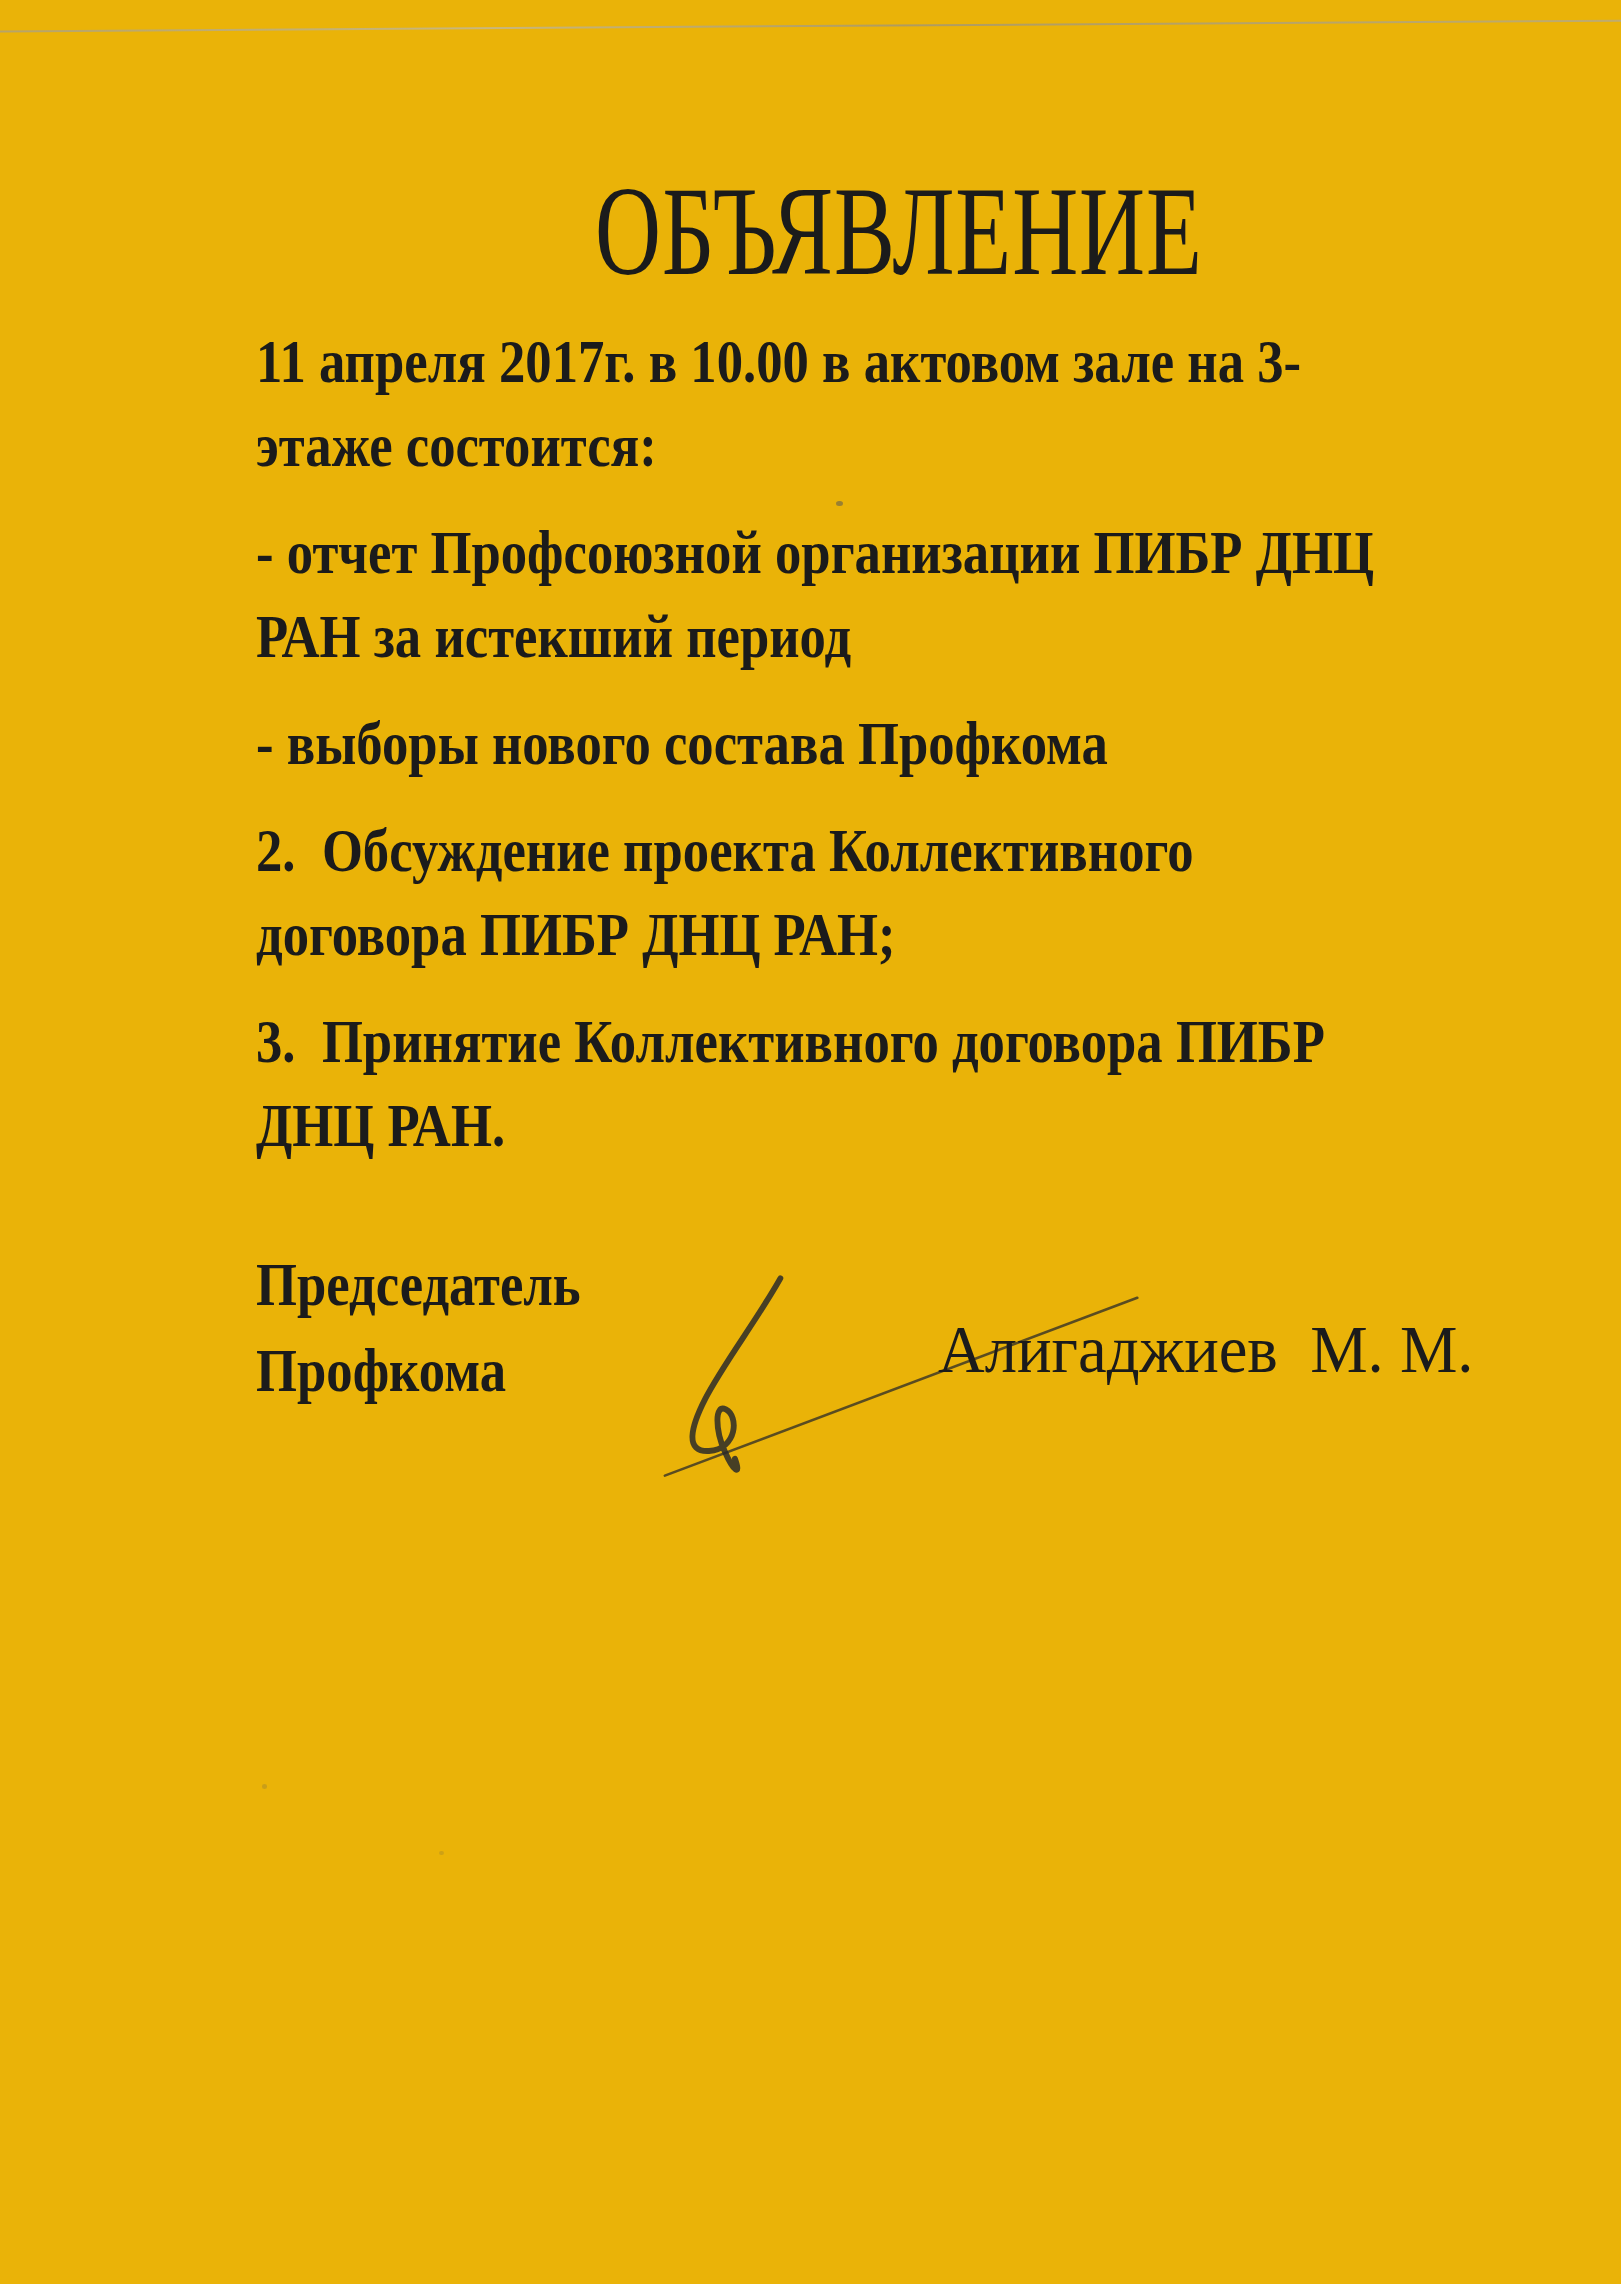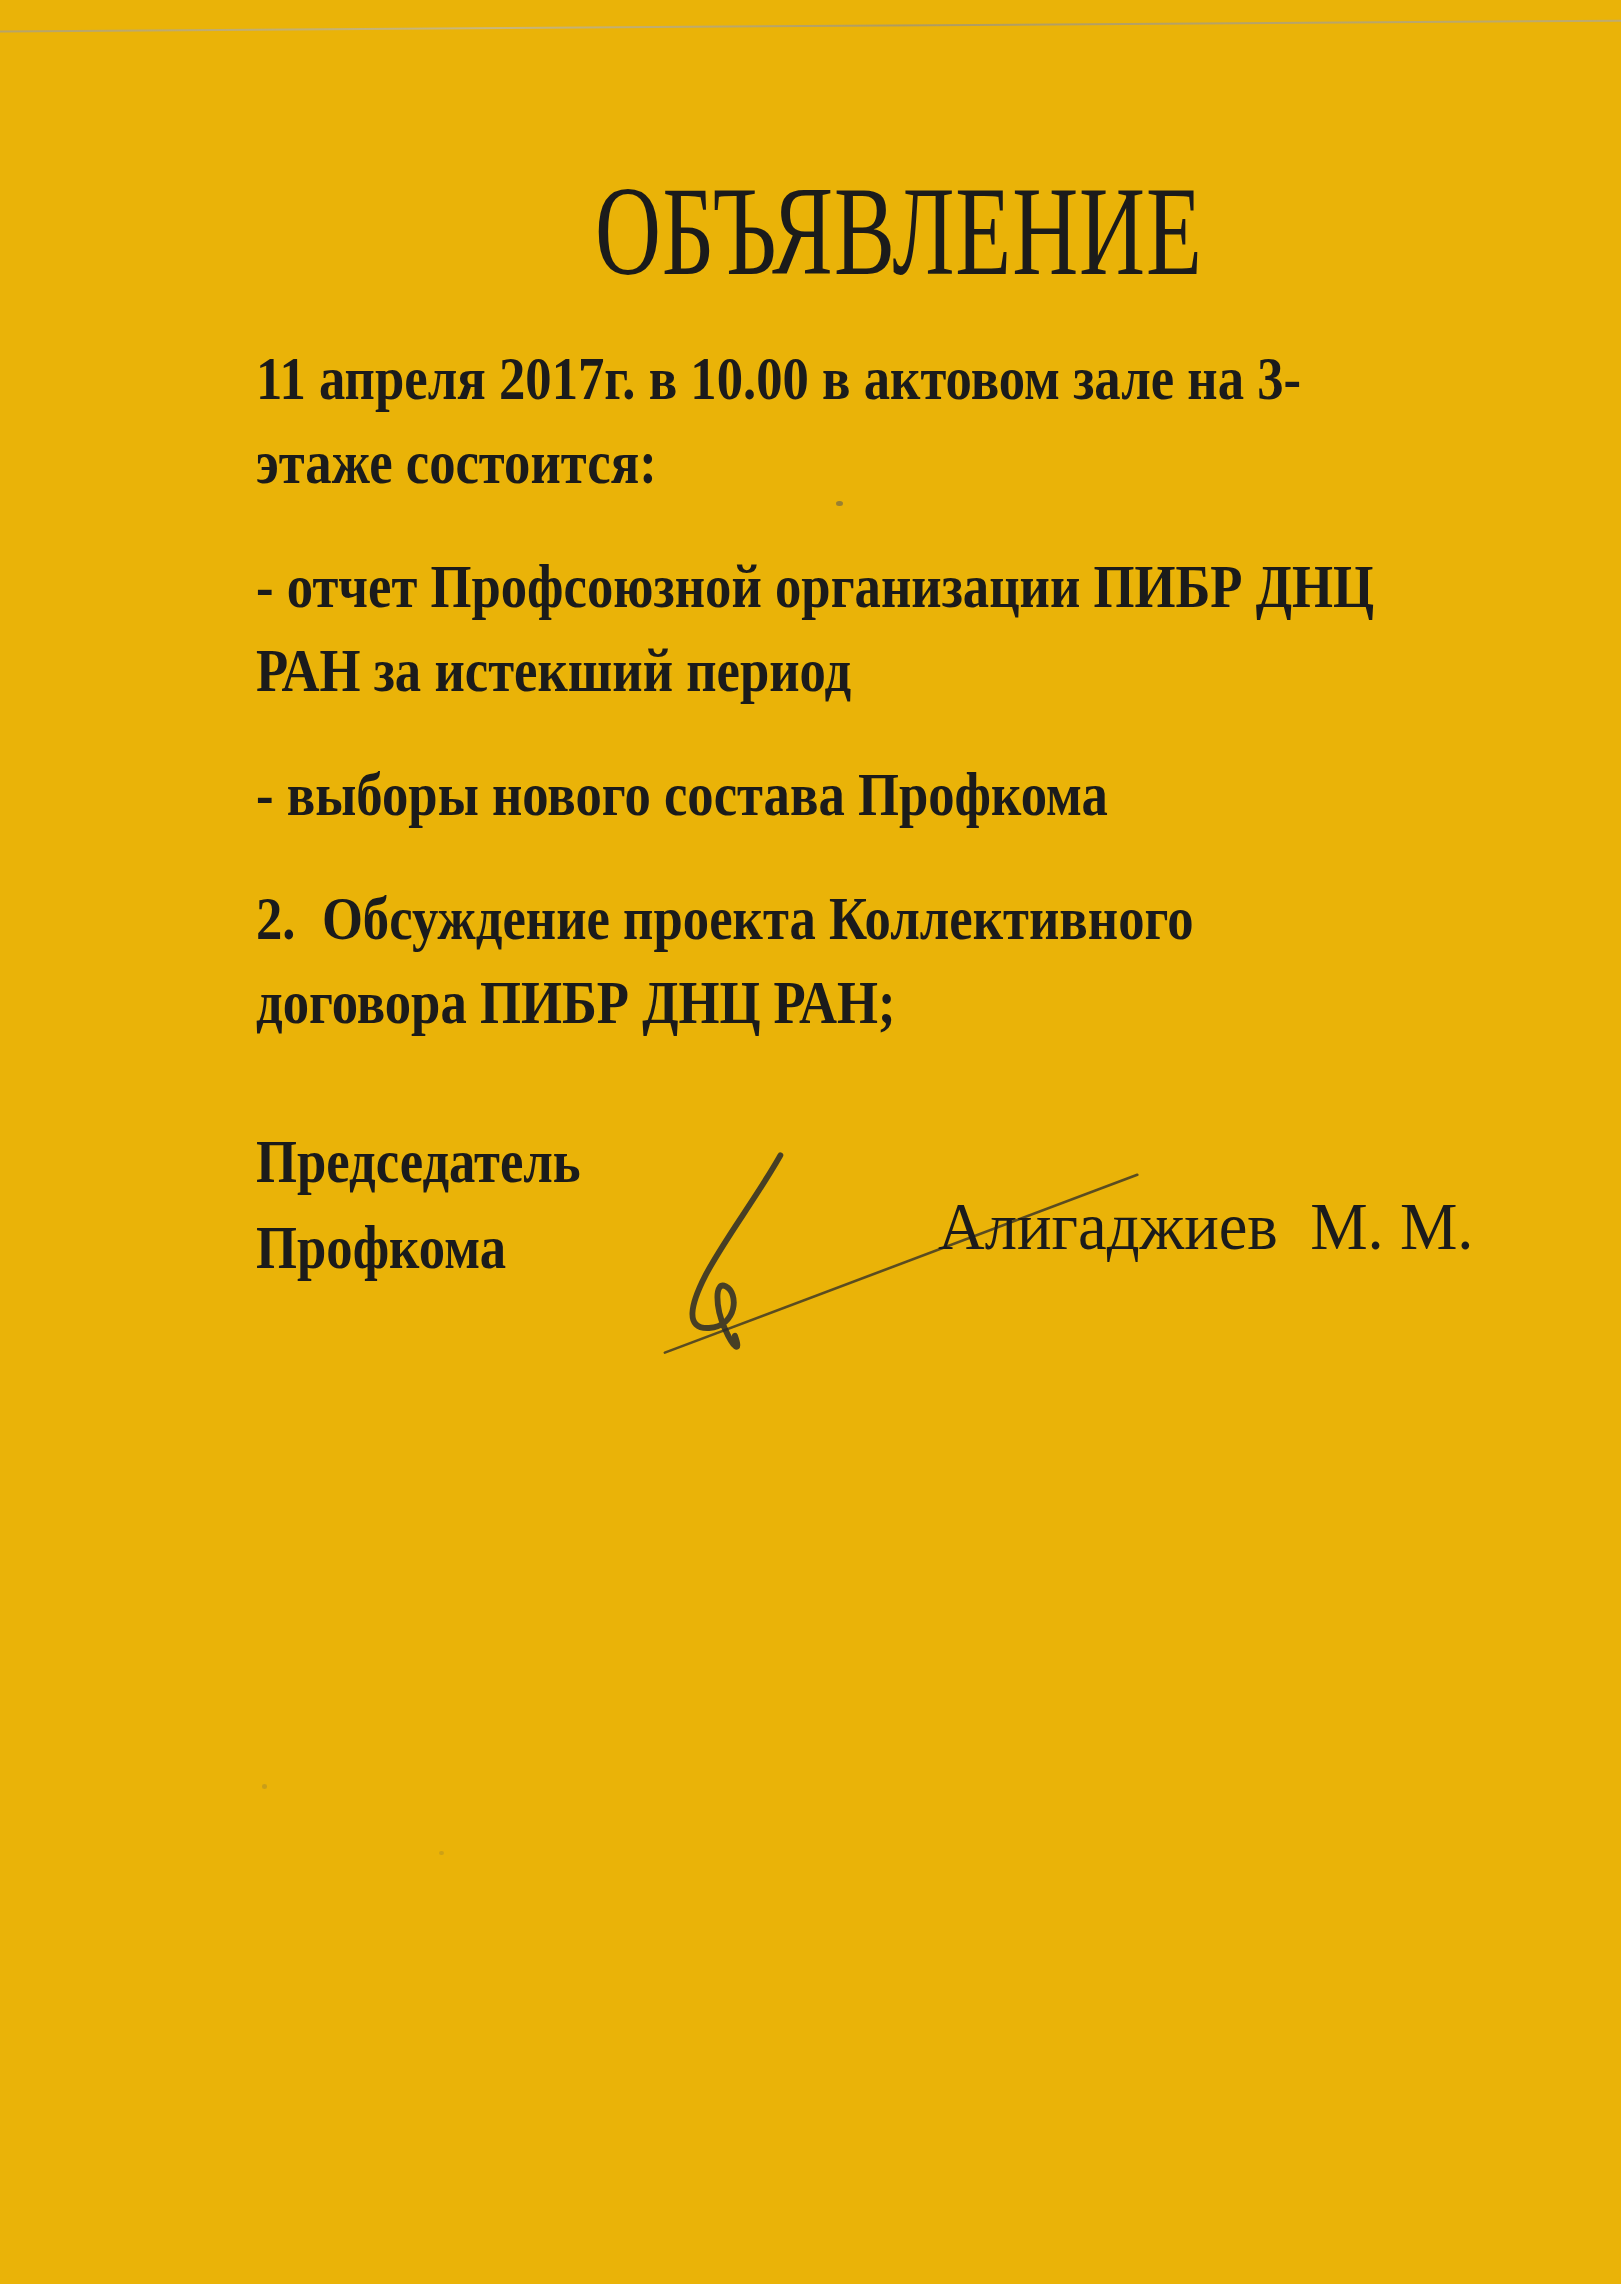--- a/index.html
+++ b/index.html
@@ -32,21 +32,21 @@
     margin-top: 166px;
     font-size: 127px;
     font-weight: 400;
     line-height: 130px;
     text-align: center;
     white-space: nowrap;
     transform: translateX(58px) scaleX(0.72);
     letter-spacing: 1.3px;
   }
 
-  .para { margin-top: 40px; }
+  .para { margin-top: 23px; }
   .para.greeting { margin-top: 36px; }
   .line {
     font-size: 62px;
     font-weight: 700;
     line-height: 84px;
     white-space: nowrap;
     transform: scaleX(0.85);
     transform-origin: 0 60%;
   }
   .note .line {
@@ -104,20 +104,24 @@
 
     <div class="para">
       <div class="line">- выборы нового состава Профкома</div>
     </div>
 
     <div class="para">
       <div class="line">2.&nbsp;&nbsp;Обсуждение проекта Коллективного</div>
       <div class="line">договора ПИБР ДНЦ РАН;</div>
     </div>
 
+    <div class="para">
+      <div class="line">3.&nbsp;&nbsp;Принятие Коллективного договора ПИБР</div>
+      <div class="line">ДНЦ РАН.</div>
+    </div>
 
 
   </div>
 
   <div class="signature-section">
     <div class="sig-role r1">Председатель</div>
     <div class="sig-role r2">Профкома</div>
 
     <svg class="sig-svg" width="584" height="221" viewBox="0 0 900 340" fill="none">
       <path d="M298,28 C262,92 210,160 182,214 C160,257 150,296 188,294 C232,291 234,240 214,230 C196,221 198,262 212,294 C226,326 238,334 228,306" stroke="#2a2a2a" stroke-width="9" stroke-linecap="round" fill="none" opacity="0.85"></path>

